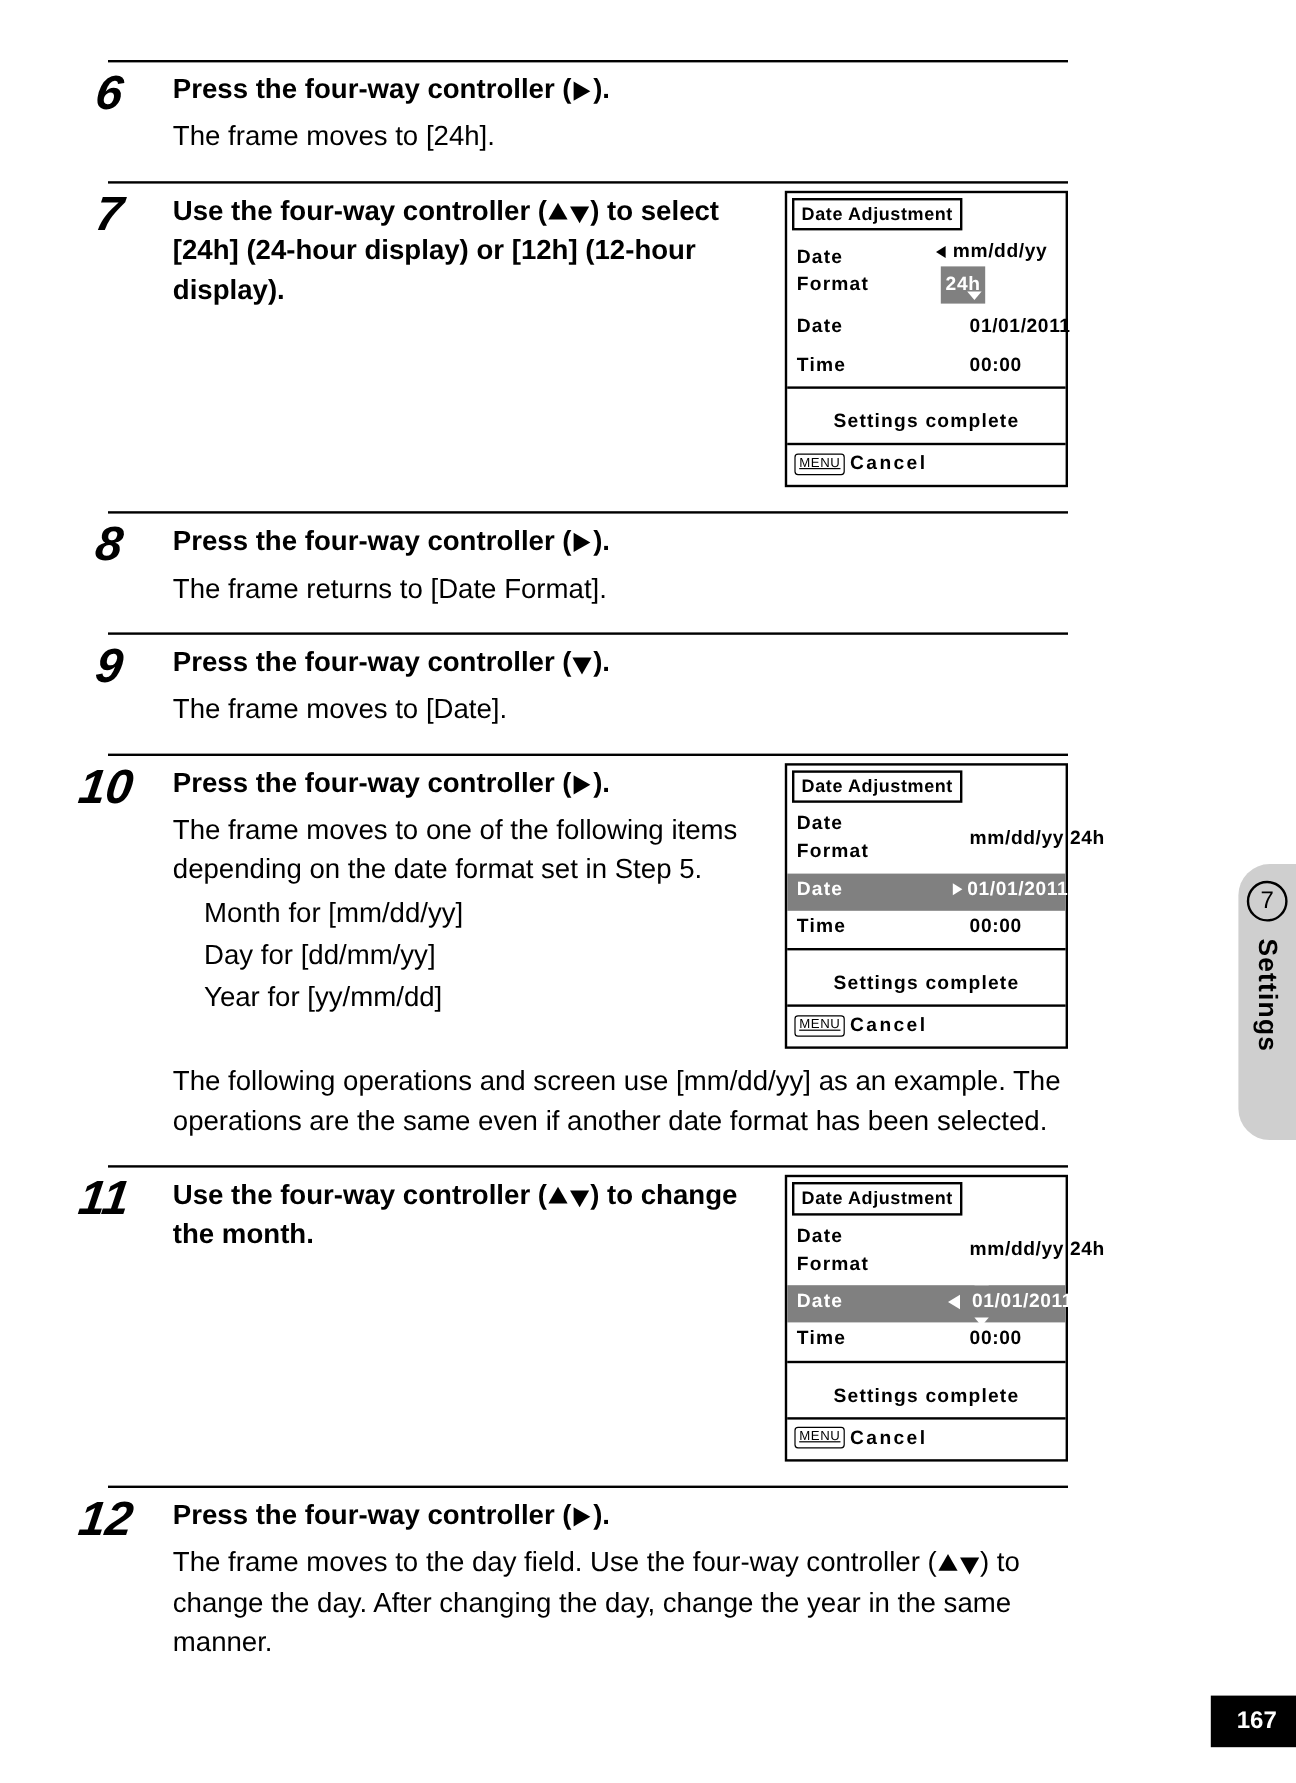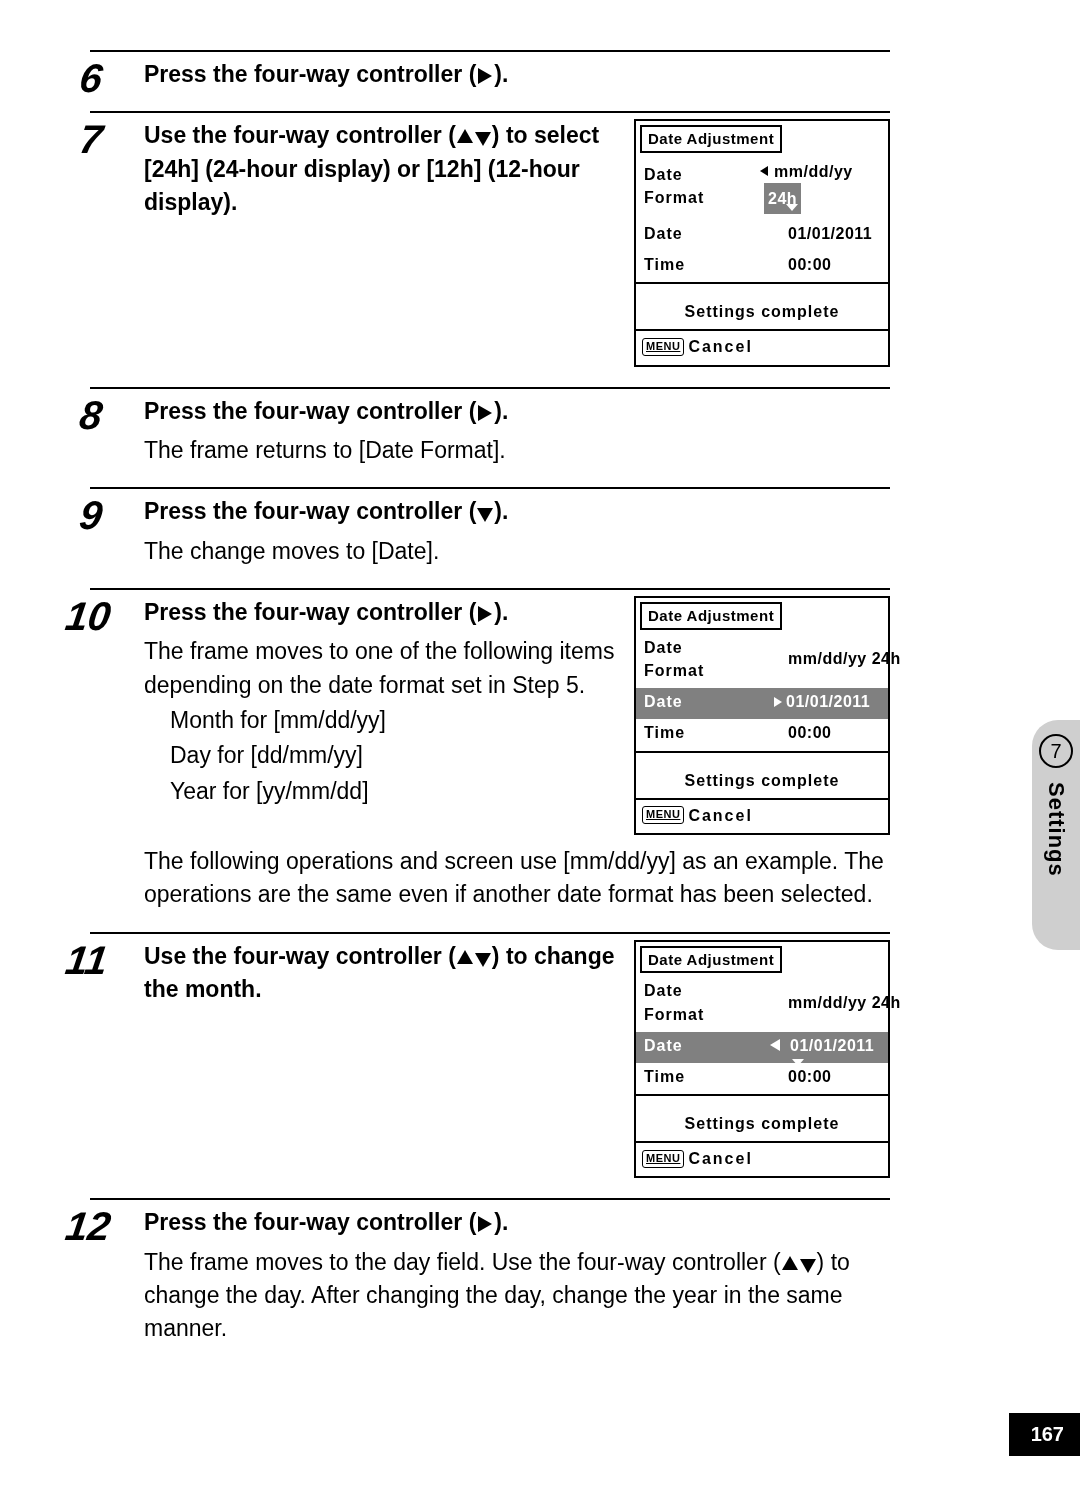--- a/index.html
+++ b/index.html
@@ -41,21 +41,21 @@
   .bold { font-weight: 700; }
   .desc { margin-top: 6px; }
   .sublist { margin-left: 26px; margin-top: 2px; }
   .row { display: flex; gap: 16px; align-items: flex-start; }
   .txtcol { flex: 1 1 auto; }
   .lcdcol { flex: 0 0 auto; }
 
   
   .lcd {
     border: 2px solid #000;
-    width: 256px;
+    width: 236px;
     font-size: 16px;
     letter-spacing: 0.5px;
     font-weight: 700;
     font-family: Arial, Helvetica, sans-serif;
   }
   .lcd-title {
     border: 2px solid #000;
     display: inline-block;
     margin: 4px 0 4px 4px;
     padding: 1px 6px;
@@ -66,21 +66,21 @@
     align-items: center;
     padding: 2px 8px 6px 8px;
     gap: 24px;
     min-height: 28px;
   }
   .lcd-label { flex: 0 0 92px; letter-spacing: 1px; }
   .lcd-val { flex: 1 1 auto; text-align: left; letter-spacing: 0.5px; }
   .lcd-sep { border-top: 2px solid #000; margin: 0 0px; }
   .lcd-center { text-align: center; padding: 16px 0 6px; letter-spacing: 1px; }
   .lcd-footer { border-top: 2px solid #000; padding: 4px 6px 6px; display:flex; align-items:center; gap:4px;}
-  .menu-badge { border: 1.5px solid #000; border-radius: 3px; padding: 0 3px; font-size: 11px; letter-spacing: 0.5px; font-weight:700; text-decoration: underline; }
+  .menu-badge { border: 1.5px solid #000; border-radius: 3px; padding: 0 3px; font-size: 11px; letter-spacing: 0.5px; font-weight:400; text-decoration: underline; }
 
   .hl {
     background: #808080;
     color: #fff;
     padding: 0 4px;
     display: inline-flex;
     align-items: center;
     position: relative;
   }
   .hl-row {
@@ -168,20 +168,21 @@
 <body>
 
 <div class="page">
 
   <div class="step">
     <div class="stepnum">6</div>
     <div class="stepbody">
       <div class="bold">
         <span>Press the four-way controller (</span><span class="g-right"></span><span>).</span>
       </div>
+      <div class="desc">The frame moves to [24h].</div>
     </div>
   </div>
 
   <div class="step">
     <div class="stepnum">7</div>
     <div class="stepbody row">
       <div class="txtcol">
         <div class="bold">
           <span>Use the four-way controller (</span><span class="g-up"></span><span class="g-down"></span><span>) to select [24h] (24-hour display) or [12h] (12-hour display).</span>
         </div>
@@ -233,21 +234,21 @@
       <div class="desc">The frame returns to [Date Format].</div>
     </div>
   </div>
 
   <div class="step">
     <div class="stepnum">9</div>
     <div class="stepbody">
       <div class="bold">
         <span>Press the four-way controller (</span><span class="g-down"></span><span>).</span>
       </div>
-      <div class="desc">The change moves to [Date].</div>
+      <div class="desc">The frame moves to [Date].</div>
     </div>
   </div>
 
   <div class="step">
     <div class="stepnum wider">10</div>
     <div class="stepbody">
       <div class="row">
         <div class="txtcol">
           <div class="bold">
             <span>Press the four-way controller (</span><span class="g-right"></span><span>).</span>

